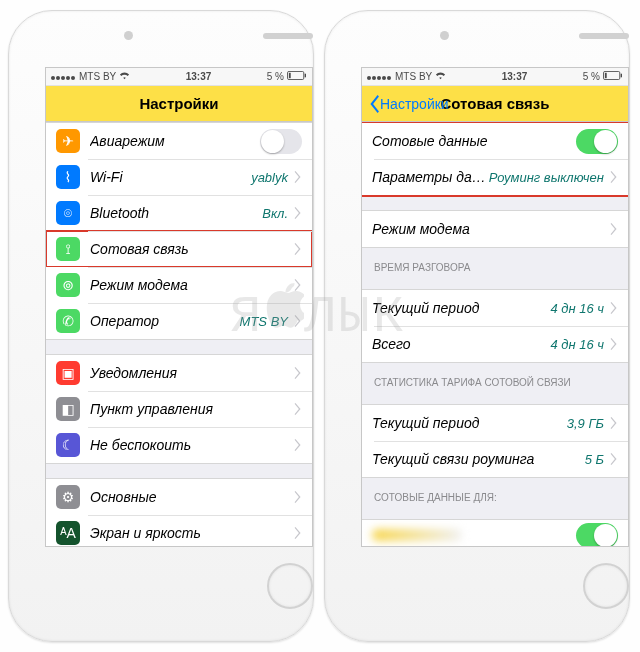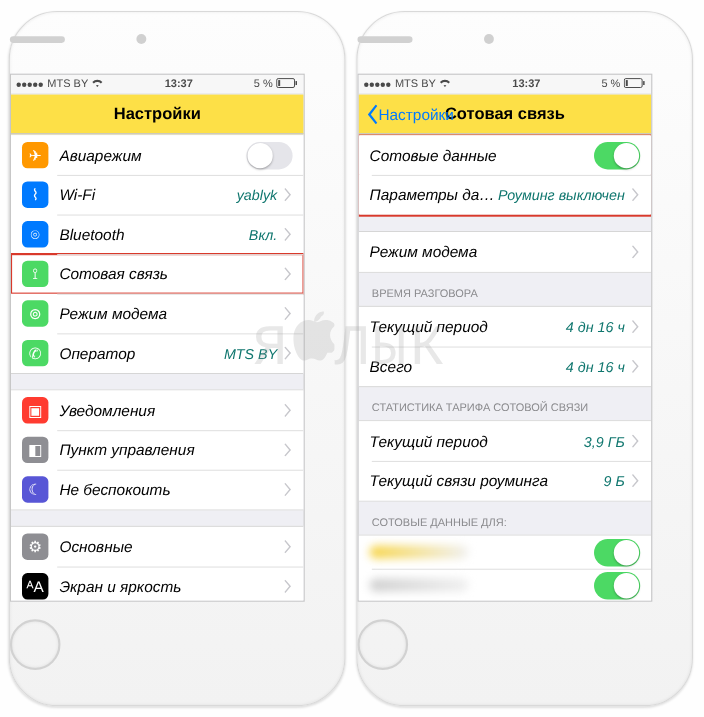--- a/index.html
+++ b/index.html
@@ -15,21 +15,21 @@
   .phone {
     width: 306px;
     height: 632px;
     background: linear-gradient(#fdfdfd,#f2f2f2);
     border: 1px solid #d9d9d9;
     border-radius: 44px;
     box-shadow: 0 1px 2px rgba(0,0,0,.12), inset 0 0 3px rgba(0,0,0,.08);
     position: relative;
     display: flex;
     flex-direction: column;
-    align-items: flex-start;
+    align-items: flex-end;
   }
   .speaker {
     width: 50px; height: 6px; border-radius: 3px;
     background: #d1d1d1; margin-top: 22px;
   }
   .camera {
     position:absolute; top:20px; left:115px;
     width:9px; height:9px; border-radius:50%;
     background:#d0d0d0;
   }
@@ -65,21 +65,21 @@
     display:flex;align-items:center;justify-content:center;
     position:relative;
   }
   .navtitle{font-size:15px;font-weight:600;color:#000;}
   .navback{position:absolute;left:6px;display:flex;align-items:center;color:#007aff;font-size:14px;}
   .navback svg{width:12px;height:18px;}
   
   .content{flex:1;overflow:hidden;}
   .group{margin-top:14px;background:#fff;border-top:1px solid #d6d6d6;border-bottom:1px solid #d6d6d6;}
   .group.first{margin-top:0;}
-  .group-header{font-size:10px;color:#8a8a8d;text-transform:uppercase;padding:14px 12px 5px;}
+  .group-header{font-size:10px;color:#8a8a8d;text-transform:uppercase;padding:14px 12px 16px;}
   .row{
     height:36px;display:flex;align-items:center;
     padding:0 10px 0 10px;position:relative;background:#fff;
   }
   .row + .row::before{
     content:"";position:absolute;left:42px;right:0;top:0;height:1px;background:#e1e1e1;
   }
   .group.noicon .row + .row::before{left:12px;}
   .iconbox{
     width:24px;height:24px;border-radius:5px;
@@ -240,21 +240,21 @@
             <div class="row">
               <div class="iconbox" style="background:#8e8e93">⚙</div>
               <span class="label">Основные</span>
               <span class="chev">
                 <svg viewBox="0 0 8 14">
                   <path fill="#c7c7cc" d="M1 0l6 7-6 7-1-1 5-6-5-6z"></path>
                 </svg>
               </span>
             </div>
             <div class="row">
-              <div class="iconbox" style="background:#000000">ᴬA</div>
+              <div class="iconbox" style="background:#14532d">ᴬA</div>
               <span class="label">Экран и яркость</span>
               <span class="chev">
                 <svg viewBox="0 0 8 14">
                   <path fill="#c7c7cc" d="M1 0l6 7-6 7-1-1 5-6-5-6z"></path>
                 </svg>
               </span>
             </div>
           </div>
       </div>
     </div>
@@ -351,21 +351,21 @@
               <span class="label">Текущий период</span>
               <span class="detail">3,9 ГБ</span>
               <span class="chev">
                 <svg viewBox="0 0 8 14">
                   <path fill="#c7c7cc" d="M1 0l6 7-6 7-1-1 5-6-5-6z"></path>
                 </svg>
               </span>
             </div>
             <div class="row">
               <span class="label">Текущий связи роуминга</span>
-              <span class="detail">9 Б</span>
+              <span class="detail">5 Б</span>
               <span class="chev">
                 <svg viewBox="0 0 8 14">
                   <path fill="#c7c7cc" d="M1 0l6 7-6 7-1-1 5-6-5-6z"></path>
                 </svg>
               </span>
             </div>
           </div>
         <div class="group-header">Сотовые данные для:</div>
         <div class="group noicon" style="margin-top:0">
           <div class="blur-row">

